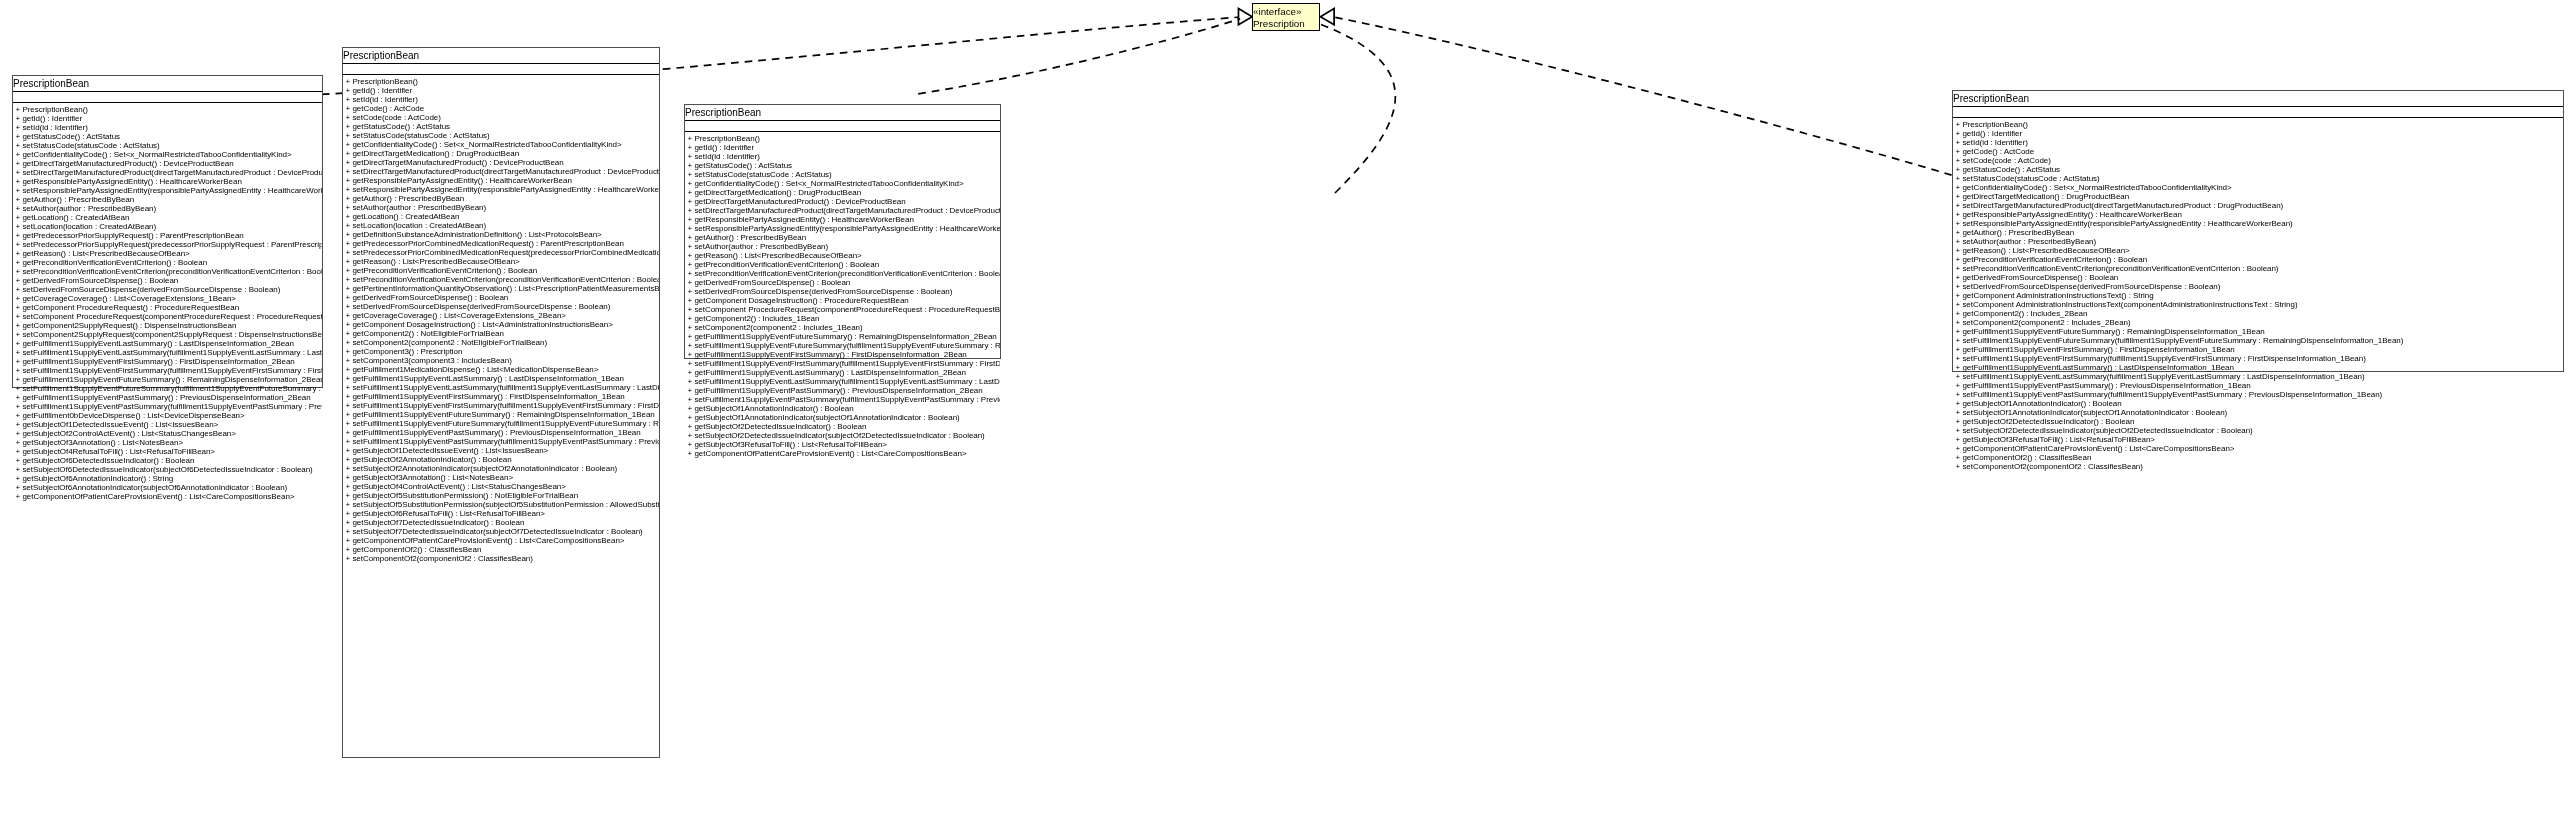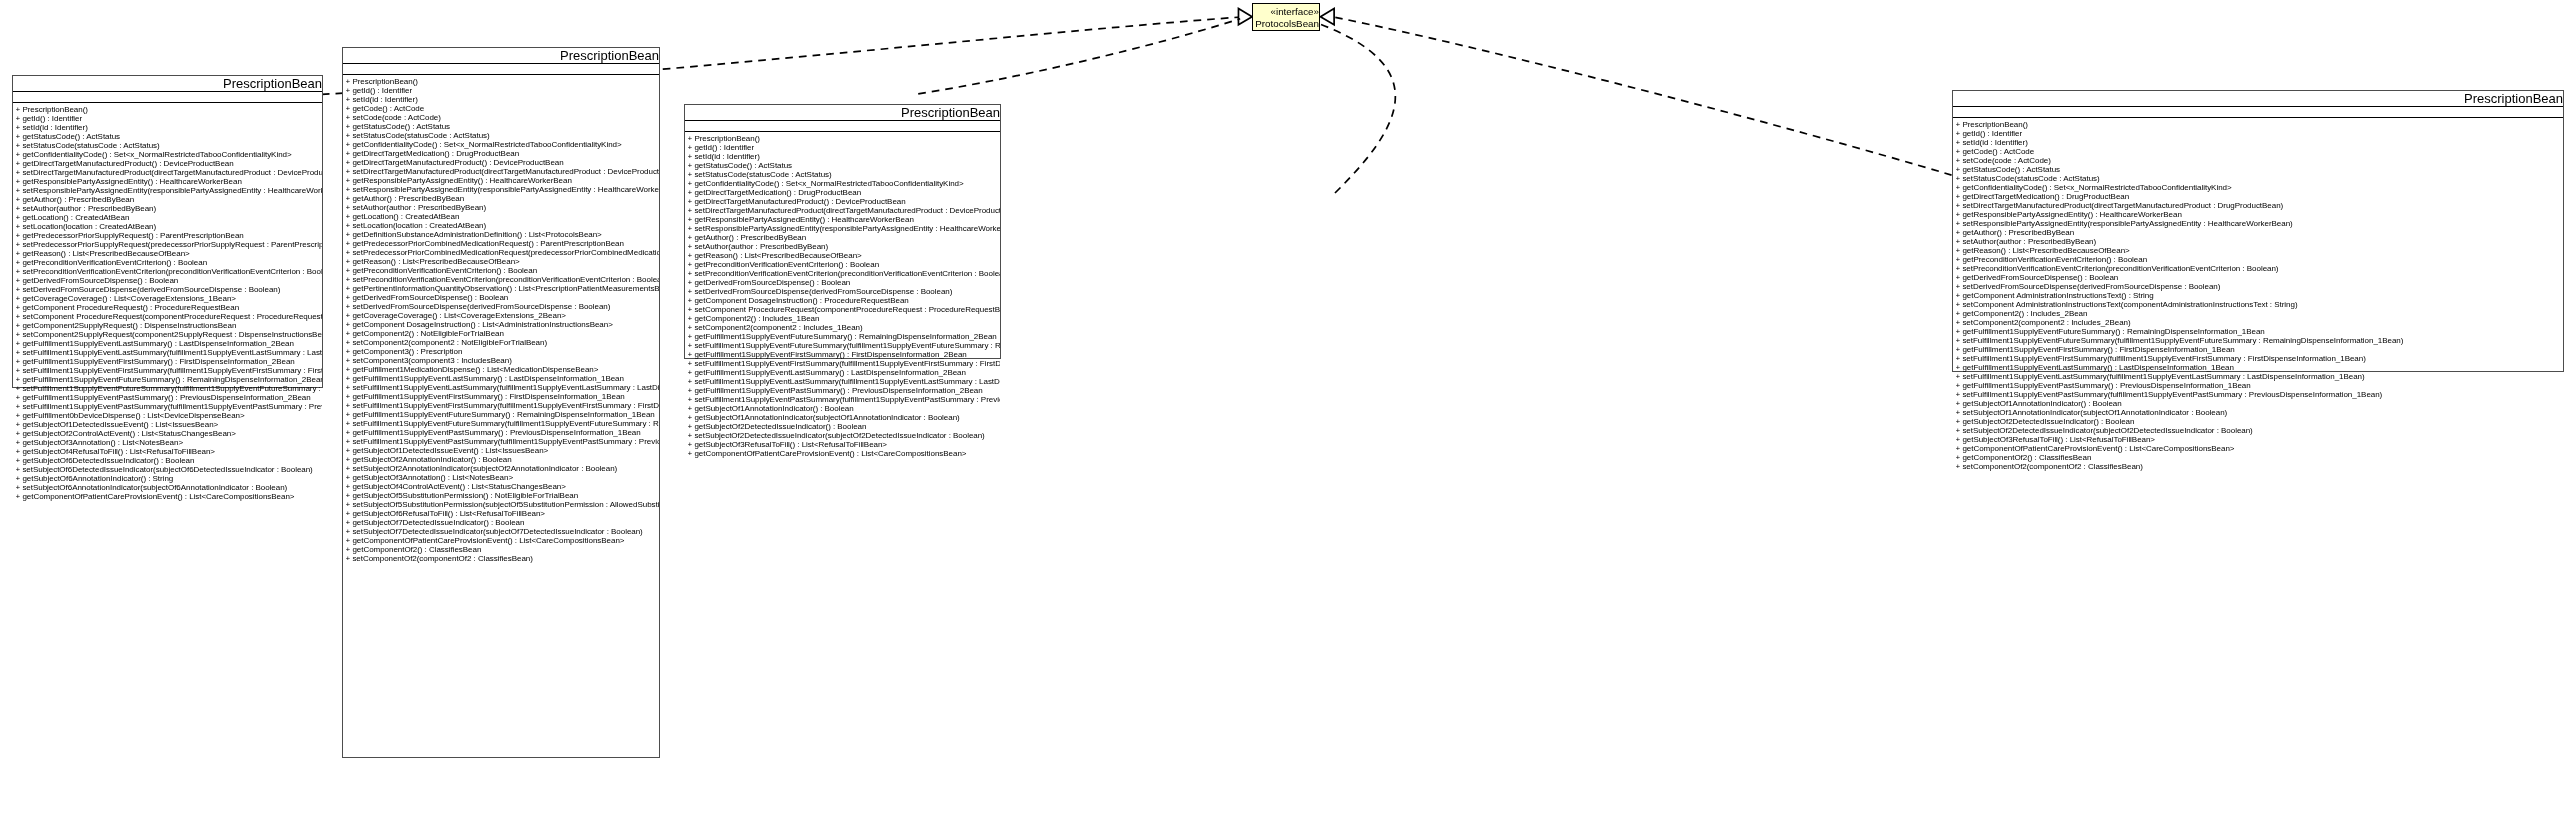--- a/index.html
+++ b/index.html
@@ -29,21 +29,21 @@
     height: 813px;
     pointer-events: none;
   }
 
   
   .iface {
     position: absolute;
     box-sizing: border-box;
     background: #ffffcc;
     border: 1.3px solid #000000;
-    text-align: right;
+    text-align: left;
     line-height: 1.18;
     z-index: 5;
   }
   .iface .stereo,
   .iface .ifname {
     display: block;
     font-size: 9.8px;
     white-space: nowrap;
   }
   .iface .stereo { padding-top: 2.6px; }
@@ -53,22 +53,22 @@
   .cls {
     position: absolute;
     box-sizing: border-box;
     background: #ffffff;
     border: 1.3px solid #4d4d4d;
     z-index: 4;
   }
   .cls .cls-title {
     box-sizing: border-box;
     border-bottom: 1.3px solid #000000;
-    text-align: right;
-    font-size: 13px;
+    text-align: left;
+    font-size: 10px;
     height: 16px;
     line-height: 16px;
     white-space: nowrap;
     overflow: hidden;
   }
   .cls .cls-attrs {
     box-sizing: border-box;
     border-bottom: 1.3px solid #000000;
     height: 11px;
   }
@@ -100,21 +100,21 @@
 
     <path d="M 1563 226 C 1640 150 1680 80 1545 28" fill="none" stroke="#000" stroke-width="2" stroke-dasharray="9,7"></path>
 
     <path d="M 2285 205 C 2100 150 1760 60 1562 20" fill="none" stroke="#000" stroke-width="2" stroke-dasharray="9,7"></path>
 
     <polygon points="1562,10 1546,19.5 1562,29" fill="#ffffff" stroke="#000" stroke-width="2"></polygon>
   </svg>
 
   <div class="iface" style="left:1252px; top:2.6px; width:68px; height:28px;">
     <span class="stereo">«interface»</span>
-    <span class="ifname">ProtocolsBean</span>
+    <span class="ifname">Prescription</span>
   </div>
 
   <div class="cls" style="left:12px; top:75px; width:311px; height:313px;">
     <div class="cls-title">PrescriptionBean</div>
     <div class="cls-attrs"></div>
     <div class="cls-ops">
         <span class="op">+ PrescriptionBean()</span>
         <span class="op">+ getId() : Identifier</span>
         <span class="op">+ setId(id : Identifier)</span>
         <span class="op">+ getStatusCode() : ActStatus</span>

